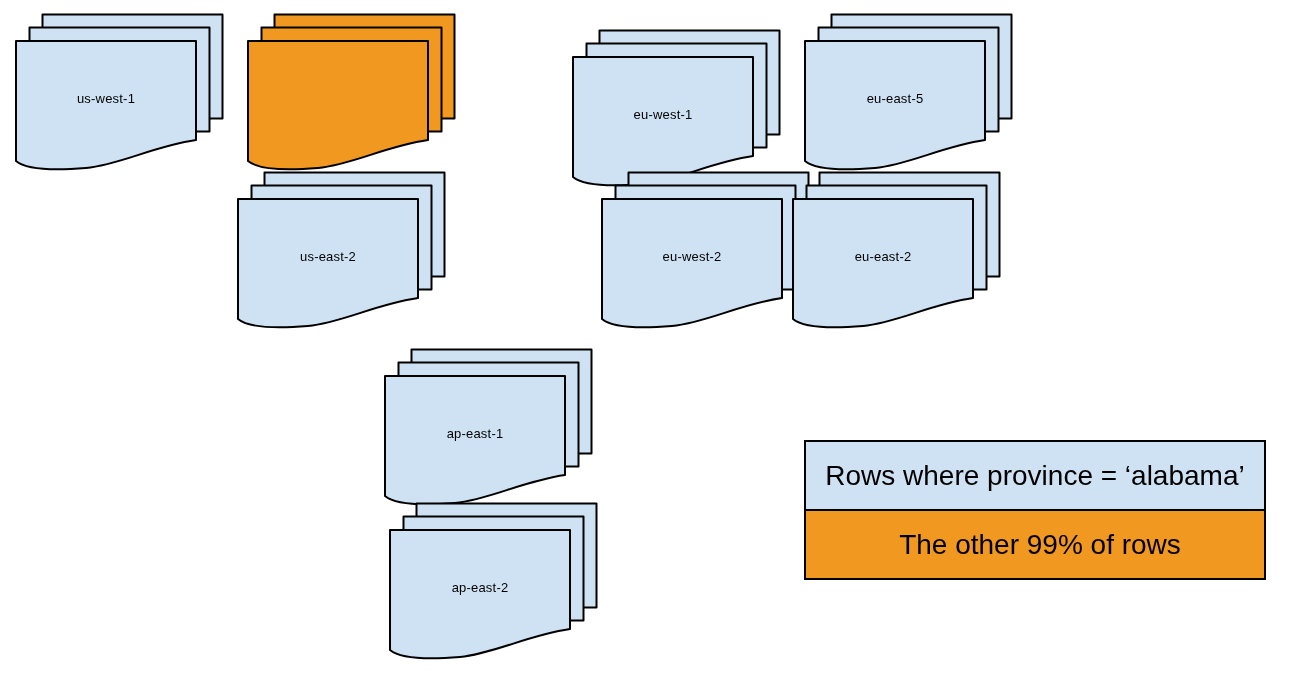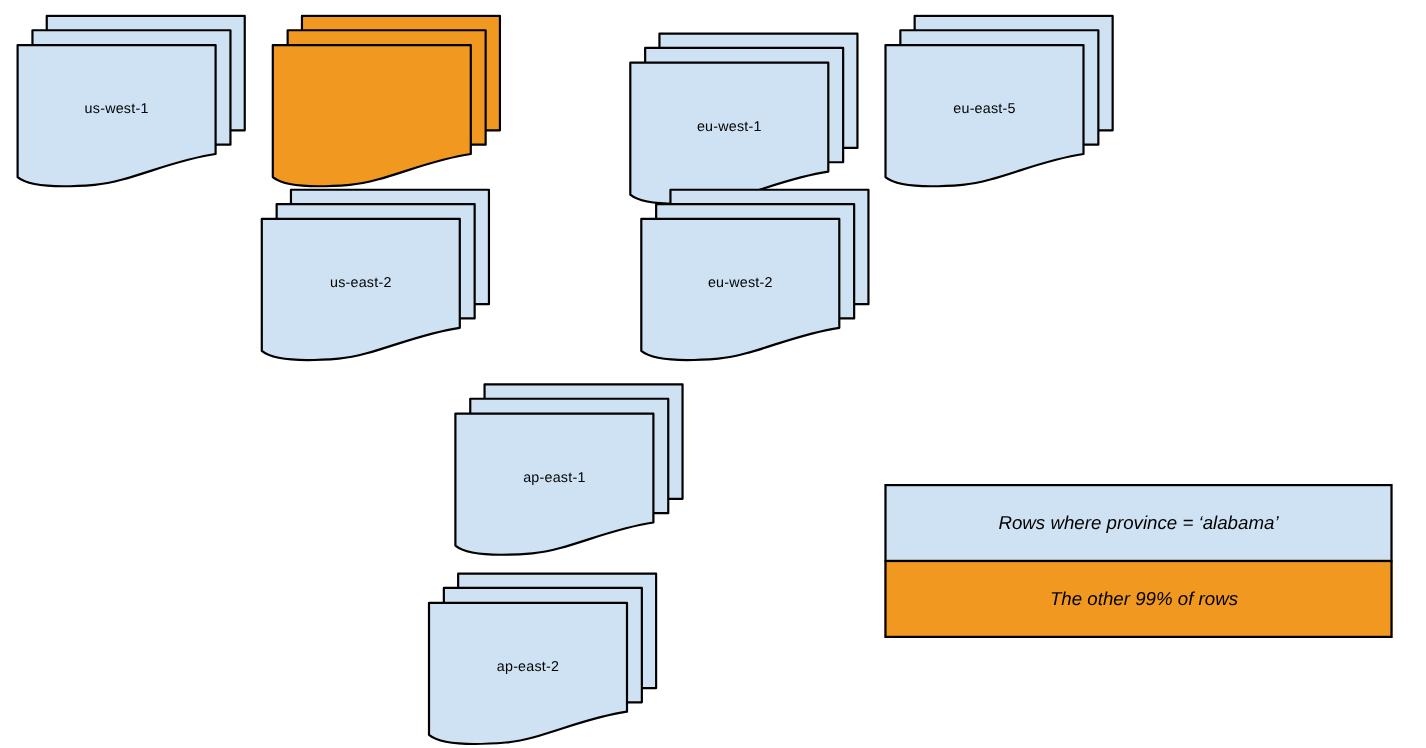--- a/index.html
+++ b/index.html
@@ -46,44 +46,43 @@
     letter-spacing: 0.2px;
     pointer-events: none;
   }
   
   .pos-us-west-1 { left: 14px;  top: 13px;  }
   .pos-us-east-1 { left: 246px; top: 13px;  }
   .pos-eu-west-1 { left: 571px; top: 13px; margin-top: 16px;  }
   .pos-eu-east-1 { left: 803px; top: 13px;  }
   .pos-us-west-2 { left: 14px;  top: 171px; }
   .pos-us-east-2 { left: 236px; top: 171px; text-align: right; }
-  .pos-eu-west-2 { left: 581px; top: 171px; }
+  .pos-eu-west-2 { left: 600px; top: 171px; }
   .pos-eu-east-2 { left: 791px; top: 171px; }
-  .pos-ap-east-1 { left: 412px; top: 348px; text-align: center; }
-  .pos-ap-east-2 { left: 388px; top: 520px; }
+  .pos-ap-east-1 { left: 383px; top: 348px; text-align: center; }
+  .pos-ap-east-2 { left: 388px; top: 502px; }
 
   
   .legend {
     position: absolute;
     left: 804px;
     top: 440px;
     width: 462px;
   }
   .legend-row {
     box-sizing: border-box;
     width: 100%;
     height: 71px;
     border: 2px solid #000000;
     background: var(--fill, #cfe2f3);
     display: flex;
     align-items: center;
     justify-content: center;
-    font-size: 17px;
+    font-size: 28px;
     color: #000000;
-    font-style: italic;
   }
   .legend-row + .legend-row {
     margin-top: -2px;
     padding-left: 10px;
   }
 </style>
 </head>
 <body>
 
 <div class="canvas">
@@ -135,20 +134,28 @@
 
   <div class="doc-stack pos-eu-west-2" style="--fill: #cfe2f3;">
     <svg width="210" height="160" viewBox="0 0 210 160">
       <rect class="page" x="28.5" y="1.5" width="180" height="104"></rect>
       <rect class="page" x="15.5" y="14.5" width="180" height="104"></rect>
       <path class="page" d="M 2 28 L 182 28 L 182 127 C 140 133, 105 152, 72 155 C 48 157, 14 158, 2 148 Z"></path>
     </svg>
     <div class="stack-label">eu-west-2</div>
   </div>
 
+  <div class="doc-stack pos-eu-east-2" style="--fill: #cfe2f3;">
+    <svg width="210" height="160" viewBox="0 0 210 160">
+      <rect class="page" x="28.5" y="1.5" width="180" height="104"></rect>
+      <rect class="page" x="15.5" y="14.5" width="180" height="104"></rect>
+      <path class="page" d="M 2 28 L 182 28 L 182 127 C 140 133, 105 152, 72 155 C 48 157, 14 158, 2 148 Z"></path>
+    </svg>
+    <div class="stack-label">eu-east-2</div>
+  </div>
 
   <div class="doc-stack pos-ap-east-1" style="--fill: #cfe2f3;">
     <svg width="210" height="160" viewBox="0 0 210 160">
       <rect class="page" x="28.5" y="1.5" width="180" height="104"></rect>
       <rect class="page" x="15.5" y="14.5" width="180" height="104"></rect>
       <path class="page" d="M 2 28 L 182 28 L 182 127 C 140 133, 105 152, 72 155 C 48 157, 14 158, 2 148 Z"></path>
     </svg>
     <div class="stack-label">ap-east-1</div>
   </div>
 

